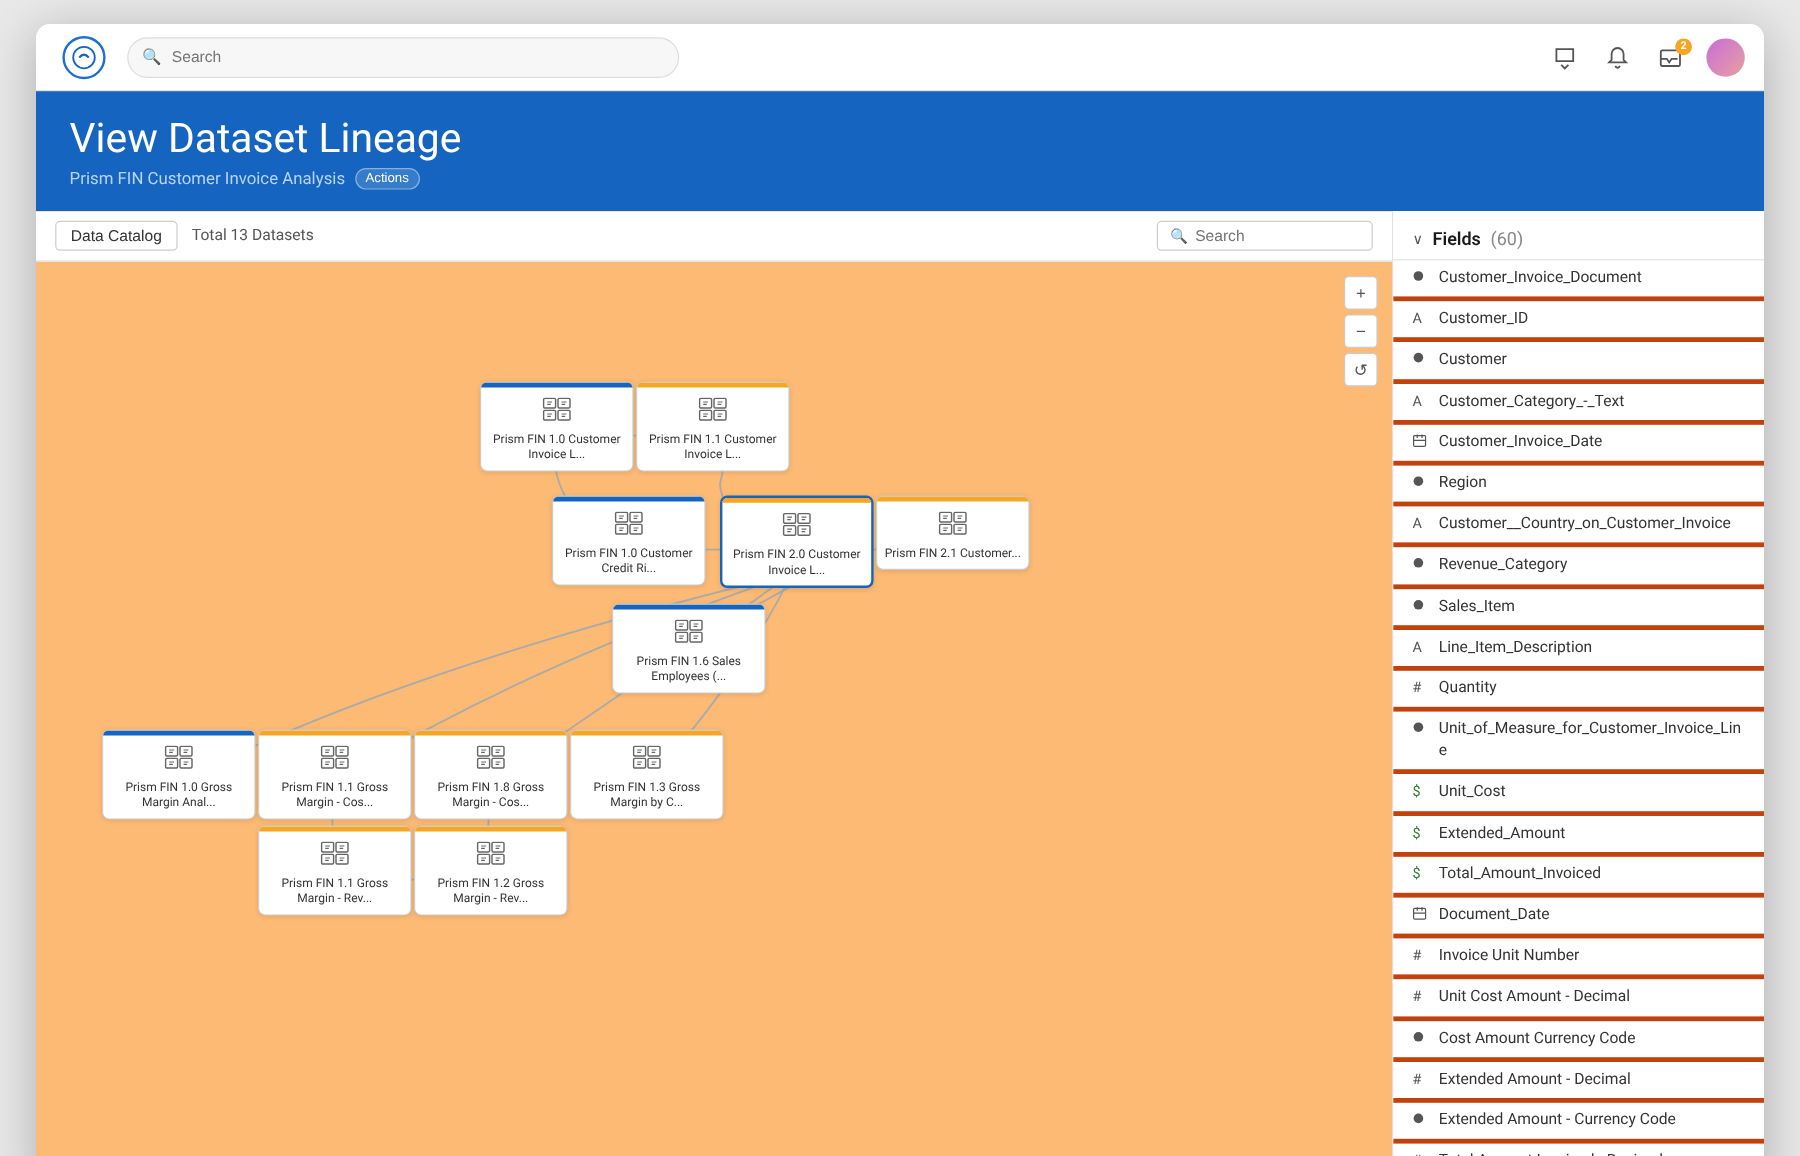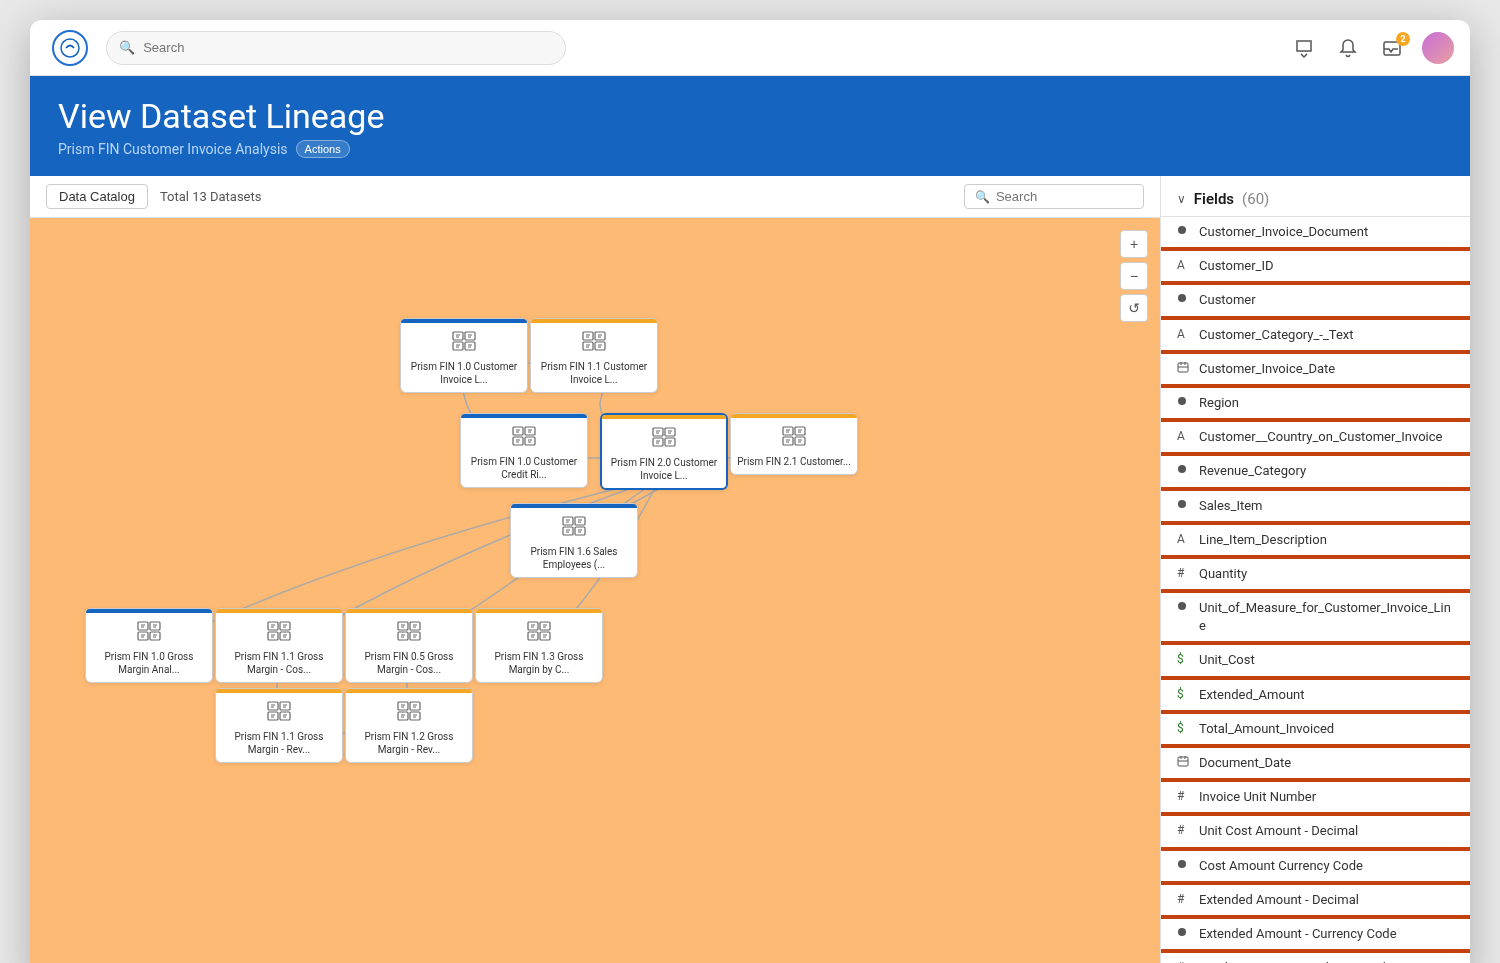--- a/index.html
+++ b/index.html
@@ -615,21 +615,21 @@
           <line x1="16" y1="4" x2="20" y2="4" stroke="#666" stroke-width="1"></line>
           <line x1="16" y1="6" x2="19" y2="6" stroke="#666" stroke-width="1"></line>
           <rect x="1" y="11" width="10" height="8" rx="1" stroke="#666" stroke-width="1.2"></rect>
           <line x1="4" y1="14" x2="8" y2="14" stroke="#666" stroke-width="1"></line>
           <line x1="4" y1="16" x2="7" y2="16" stroke="#666" stroke-width="1"></line>
           <rect x="13" y="11" width="10" height="8" rx="1" stroke="#666" stroke-width="1.2"></rect>
           <line x1="16" y1="14" x2="20" y2="14" stroke="#666" stroke-width="1"></line>
           <line x1="16" y1="16" x2="19" y2="16" stroke="#666" stroke-width="1"></line>
         </svg>
       </span>
-      <span class="node-label">Prism FIN 0.5 Gross Margin - Cos...</span>
+      <span class="node-label">Prism FIN 1.8 Gross Margin - Cos...</span>
     </div>
   </div>
             <div class="dataset-node" style="left: 445px; top: 390px;">
     <div class="node-top-bar orange"></div>
     <div class="node-body">
       <span class="node-icon">
         <svg width="24" height="20" viewBox="0 0 24 20" fill="none">
           <rect x="1" y="1" width="10" height="8" rx="1" stroke="#666" stroke-width="1.2"></rect>
           <line x1="4" y1="4" x2="8" y2="4" stroke="#666" stroke-width="1"></line>
           <line x1="4" y1="6" x2="7" y2="6" stroke="#666" stroke-width="1"></line>

